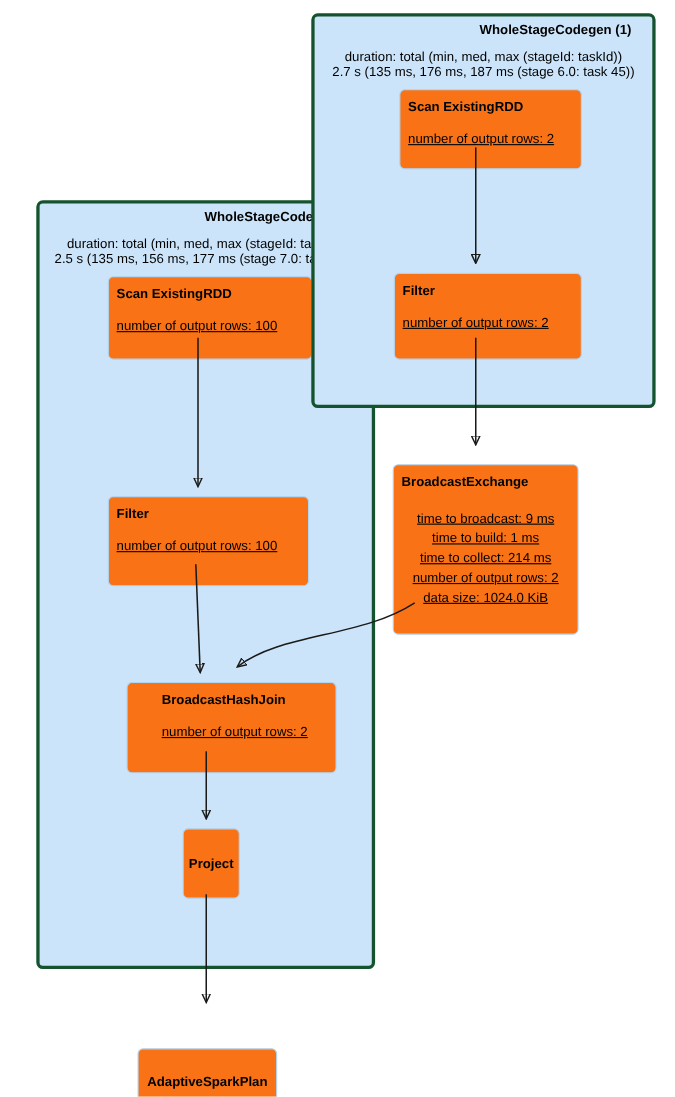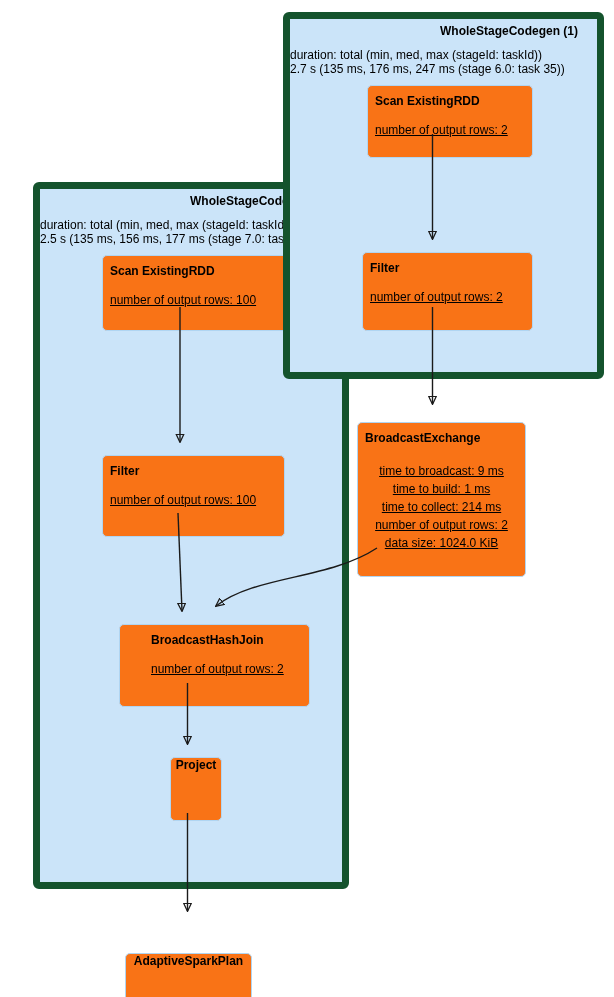--- a/index.html
+++ b/index.html
@@ -14,56 +14,57 @@
   .canvas {
     position: relative;
     width: 614px;
     height: 997px;
     background: #ffffff;
     overflow: hidden;
   }
   .cluster {
     position: absolute;
     background: #cbe4f9;
-    border: 7px solid #14532d;
+    border: 3px solid #14532d;
     border-radius: 6px;
   }
   #cluster-codegen2 { left: 33px;  top: 182px; width: 302px; height: 693px; z-index: 1; }
   #cluster-codegen1 { left: 283px; top: 12px;  width: 307px; height: 353px; z-index: 2; }
   .cluster-label {
     position: absolute;
     left: 150px;
     top: 5px;
     font-size: 12px;
     font-weight: bold;
     white-space: nowrap;
   }
   .cluster-duration {
     position: absolute;
     left: 0;
     top: 29px;
     width: 100%;
-    text-align: left;
+    text-align: center;
     font-size: 12px;
     line-height: 14px;
     white-space: nowrap;
   }
   .node {
     position: absolute;
     background: #f97316;
     border: 1px solid #b0d5f2;
     border-radius: 5px;
     font-size: 12px;
     white-space: nowrap;
   }
   .node.with-metrics { padding: 8px 7px; }
   .node-title { font-weight: bold; }
   .node-metrics { margin-top: 14px; line-height: 17px; text-decoration: underline; }
   .node.label-only {
     display: flex;
+    align-items: center;
     justify-content: center;
   }
   
   #node-scan1   { left: 77px;  top: 66px;  width: 150px; height: 55px; }
   #node-filter1 { left: 72px;  top: 233px; width: 155px; height: 61px; }
   
   #node-scan2   { left: 62px;  top: 66px;  width: 170px; height: 58px; }
   #node-filter2 { left: 62px;  top: 266px; width: 167px; height: 64px; }
   #node-join    { left: 79px;  top: 435px; width: 151px; height: 65px; padding-left: 31px; }
   #node-project { left: 130px; top: 568px; width: 50px;  height: 62px; }
@@ -121,21 +122,21 @@
 
     <div class="node label-only" id="node-project">
       <div class="node-title">Project</div>
     </div>
   </div>
 
   <div class="cluster" id="cluster-codegen1">
     <div class="cluster-label">WholeStageCodegen (1)</div>
     <div class="cluster-duration">
       <div>duration: total (min, med, max (stageId: taskId))</div>
-      <div>2.7 s (135 ms, 176 ms, 247 ms (stage 6.0: task 35))</div>
+      <div>2.7 s (135 ms, 176 ms, 187 ms (stage 6.0: task 45))</div>
     </div>
 
     <div class="node with-metrics" id="node-scan1">
       <div class="node-title">Scan ExistingRDD</div>
       <div class="node-metrics">
         <div>number of output rows: 2</div>
       </div>
     </div>
 
     <div class="node with-metrics" id="node-filter1">

